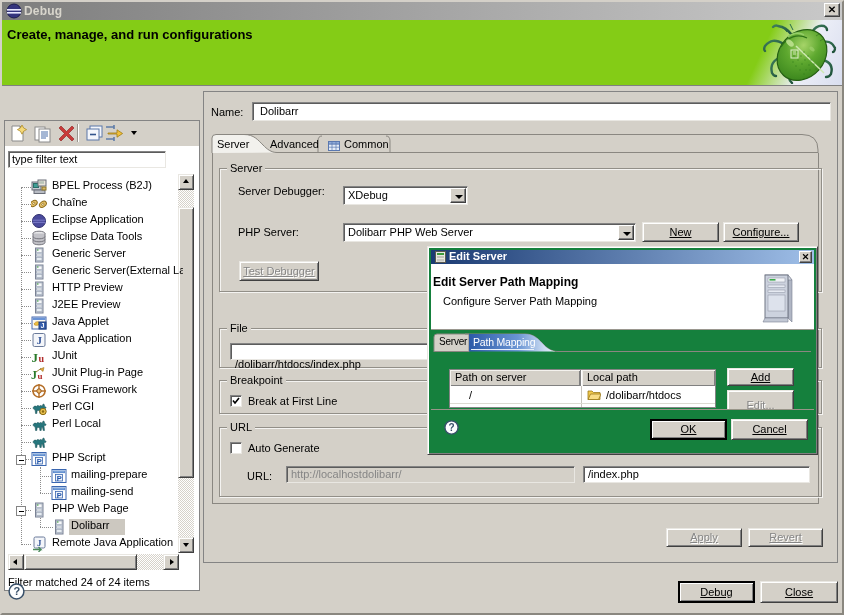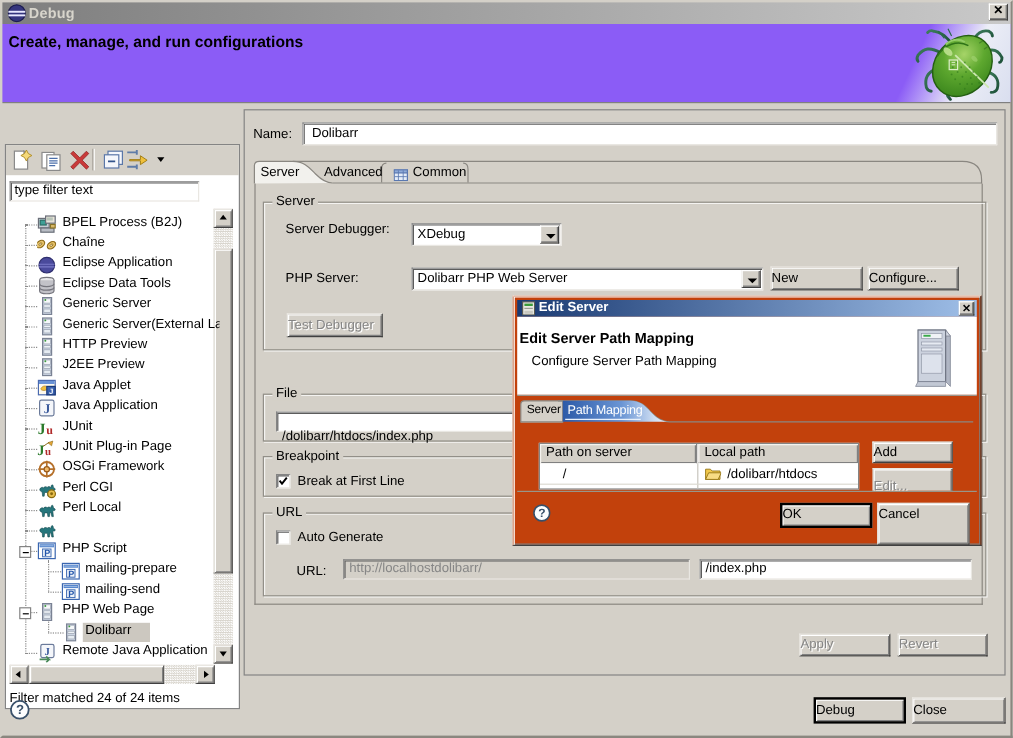--- a/index.html
+++ b/index.html
@@ -12,35 +12,35 @@
 
 #tbar { position:absolute; left:0; top:0; width:840px; height:18px;
   background:linear-gradient(90deg,#7e7e7e,#c9c9c9); }
 #tbar .ttl { position:absolute; left:22px; top:2px; font-weight:bold; font-size:12px;
   color:#d8d5cc; letter-spacing:0.2px; }
 #tclose { position:absolute; right:2px; top:1px; width:16px; height:14px; background:#d4d0c8;
   border:1px solid; border-color:#fff #404040 #404040 #fff;
   box-shadow:inset -1px -1px 0 #808080;
   font-size:10px; font-weight:bold; text-align:center; line-height:12px; }
 
-#header { position:absolute; left:0; top:18px; width:840px; height:65px; background:#8b5cf6; }
+#header { position:absolute; left:0; top:18px; width:840px; height:65px; background:#84cc16; }
 #header .cap { position:absolute; left:5px; top:7px; font-weight:bold; font-size:13px; }
 #hsep { position:absolute; left:0; top:83px; width:840px; height:1px; background:#808080; }
 #hgrad { position:absolute; right:0; top:0; width:210px; height:65px;
   background:linear-gradient(115deg, rgba(255,255,255,0) 60%, #eceef7 80%, #d9deef 100%); }
 
 #lpanel { position:absolute; left:2px; top:89px; width:196px; height:471px;
   background:#fff; border:1px solid #848484;margin-top:29px; }
 #rpanel { position:absolute; left:201px; top:89px; width:635px; height:472px;
   background:#d4d0c8; border:1px solid #848484; }
 
 .btn { position:absolute; background:#d4d0c8; border:1px solid;
   border-color:#e9e7e2 #404040 #404040 #e9e7e2;
   box-shadow:inset 1px 1px 0 #fff, inset -1px -1px 0 #808080;
-  font-size:11px; }
+  text-align:center; font-size:11px;text-decoration:underline; }
 .btn.def { border:2px solid #000; box-shadow:inset 1px 1px 0 #fff, inset -1px -1px 0 #808080; }
 .btn.dis { color:#868686; text-shadow:1px 1px 0 #fff; }
 .inp { position:absolute; background:#fff; border:1px solid; border-color:#848484 #e9e7e2 #e9e7e2 #848484;
   box-shadow:inset 1px 1px 0 #5c5c5c; font-size:11px; }
 .grp { position:absolute; border:1px solid #928f88; box-shadow:1px 1px 0 rgba(255,255,255,.75), inset 1px 1px 0 rgba(255,255,255,.75); }
 .grp .glbl { position:absolute; left:7px; top:-7px; background:#d4d0c8; padding:0 3px; font-size:11px; }
 .lbl { position:absolute; font-size:11px; white-space:nowrap; }
 .cb { position:absolute; width:12px; height:12px; background:#fff; border:1px solid; border-color:#848484 #e9e7e2 #e9e7e2 #848484; box-shadow:inset 1px 1px 0 #5c5c5c; }
 
 .combo { position:absolute; background:#fff; border:1px solid; border-color:#848484 #e9e7e2 #e9e7e2 #848484; box-shadow:inset 1px 1px 0 #5c5c5c; }
@@ -58,21 +58,21 @@
 .texp { position:absolute; left:11px; top:3px; width:10px; height:10px; background:#fff; border:1px solid #848484; }
 .texp:before { content:""; position:absolute; left:1.5px; top:3.5px; width:5px; height:1px; background:#000; }
 .dot-h { position:absolute; height:1px; border-top:1px dotted #8c8c8c; }
 .dot-v { position:absolute; width:1px; border-left:1px dotted #8c8c8c; }
 
 .sbtn { position:absolute; background:#d4d0c8; border:1px solid; border-color:#e9e7e2 #404040 #404040 #e9e7e2; box-shadow:inset 1px 1px 0 #fff, inset -1px -1px 0 #808080; }
 .sthumb { position:absolute; background:#d4d0c8; border:1px solid; border-color:#e9e7e2 #404040 #404040 #e9e7e2; box-shadow:inset 1px 1px 0 #fff, inset -1px -1px 0 #808080; }
 .strack { position:absolute; background:repeating-conic-gradient(#ffffff 0% 25%, #d6d2ca 25% 50%); background-size:2px 2px; }
 .arr { position:absolute; width:0; height:0; border:3px solid transparent; }
 
-#dlg { position:absolute; left:425px; top:244px; width:391px; height:209px; background:#c2410c;
+#dlg { position:absolute; left:425px; top:244px; width:391px; height:209px; background:#15803d;
   border:1px solid; border-color:#e9e7e2 #404040 #404040 #e9e7e2; box-shadow:inset 1px 1px 0 #fff, inset -1px -1px 0 #808080; }
 #dtbar { position:absolute; left:3px; top:3px; width:383px; height:14px;
   background:linear-gradient(90deg,#1a3a72,#9fbfe8); }
 #dtbar .ttl { position:absolute; left:18px; top:0px; color:#fff; font-weight:bold; font-size:11px; }
 #dhead { position:absolute; left:3px; top:17px; width:383px; height:65px; background:#fff; }
 #dclose { position:absolute; right:2px; top:1px; width:13px; height:12px; background:#d4d0c8;
   border:1px solid; border-color:#fff #404040 #404040 #fff; box-shadow:inset -1px -1px 0 #808080;
   font-size:9px; font-weight:bold; text-align:center; line-height:10px; }
 </style>
 </head>
@@ -576,21 +576,21 @@
     <div class="abs" style="left:299px;top:143px;width:67px;height:19px;overflow:hidden">
       <div class="btn dis" style="left:0;top:0;width:67px;height:22px;line-height:29px">Edit...</div>
     </div>
     <div class="abs" style="left:3px;top:162px;width:383px;height:1px;background:#989589"></div>
 
     <svg class="abs" style="left:16px;top:173px" width="15" height="15" viewBox="0 0 15 15">
       <circle cx="7.5" cy="7.5" r="6.6" fill="#fcfdfe" stroke="#38506a" stroke-width="1.4"></circle>
       <text x="4.6" y="11" font-size="10" font-weight="bold" fill="#38506a" font-family="Liberation Sans">?</text>
     </svg>
     <div class="btn def" style="left:222px;top:172px;width:77px;height:21px;line-height:17px">OK</div>
-    <div class="btn" style="left:303px;top:172px;width:77px;height:35px;line-height:19px">Cancel</div>
+    <div class="btn" style="left:303px;top:172px;width:77px;height:21px;line-height:19px">Cancel</div>
   </div>
 
   <div id="bbar">
     <svg class="abs" style="left:6px;top:581px" width="17" height="17" viewBox="0 0 17 17">
       <circle cx="8.5" cy="8.5" r="7.4" fill="#fcfdfe" stroke="#38506a" stroke-width="1.5"></circle>
       <text x="5.4" y="12.4" font-size="11" font-weight="bold" fill="#38506a" font-family="Liberation Sans">?</text>
     </svg>
     <div class="btn def" style="left:676px;top:579px;width:77px;height:22px;line-height:18px">Debug</div>
     <div class="btn" style="left:758px;top:579px;width:78px;height:22px;line-height:20px">Close</div>
   </div>

